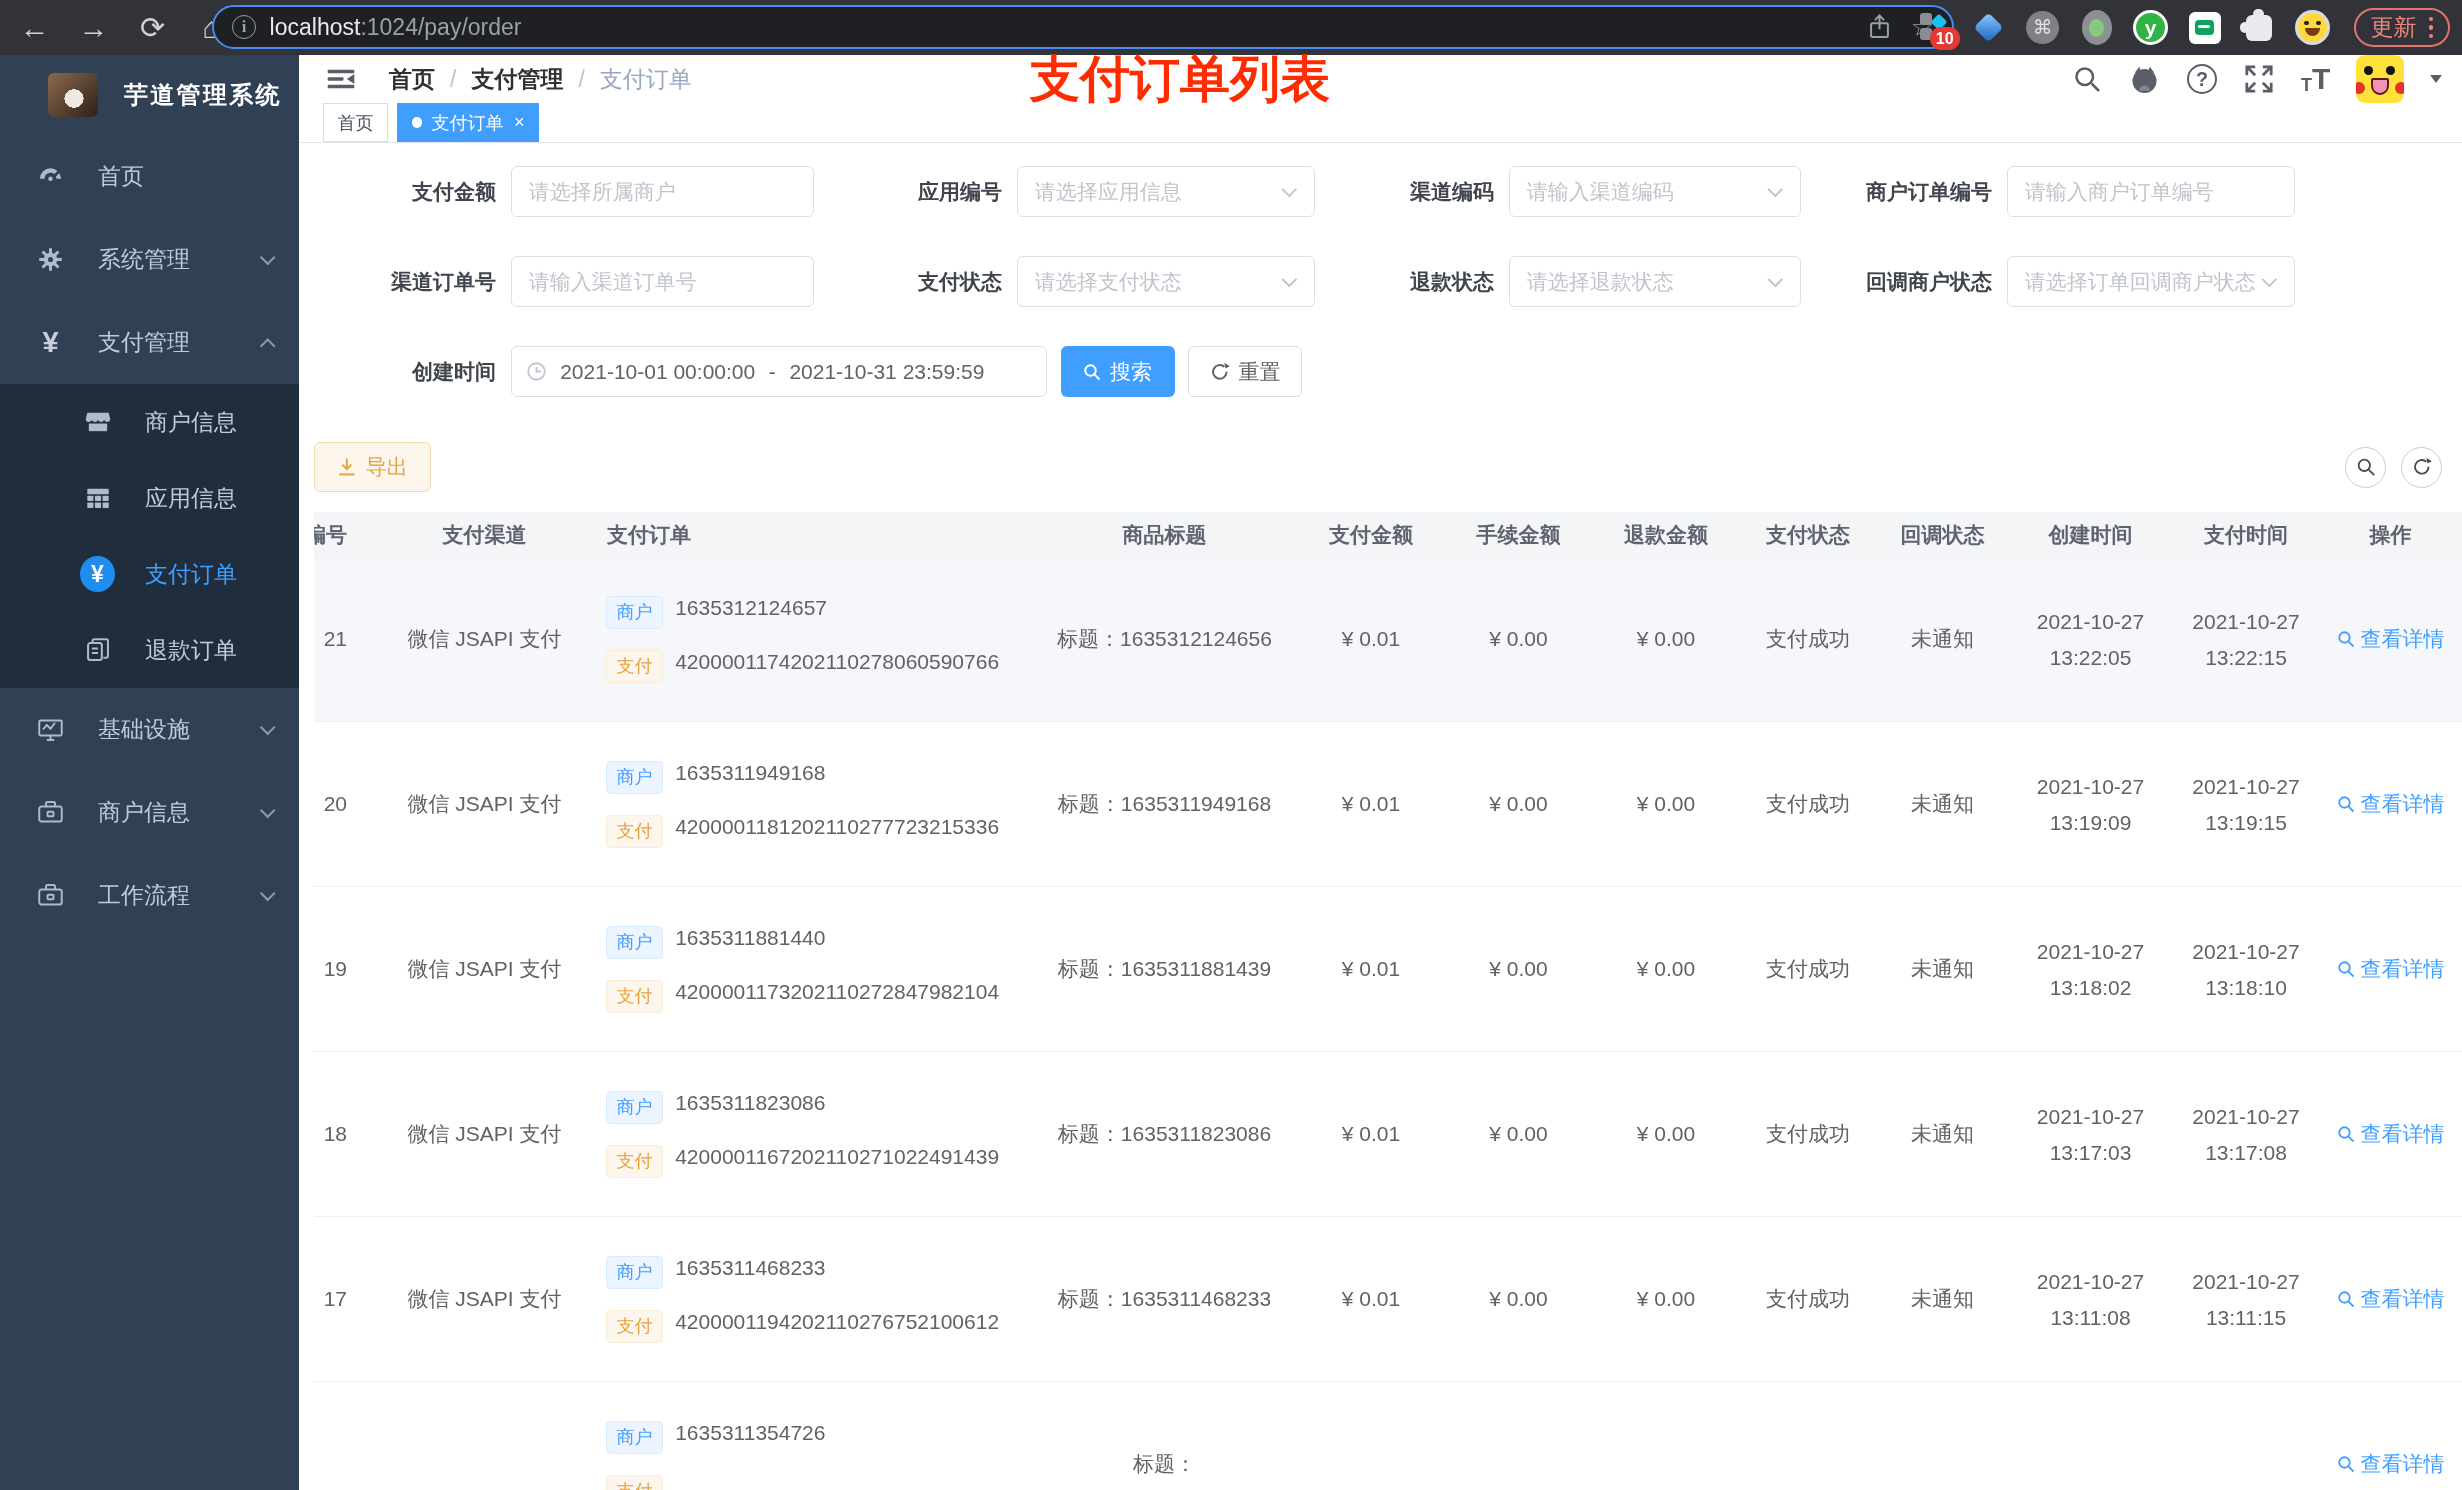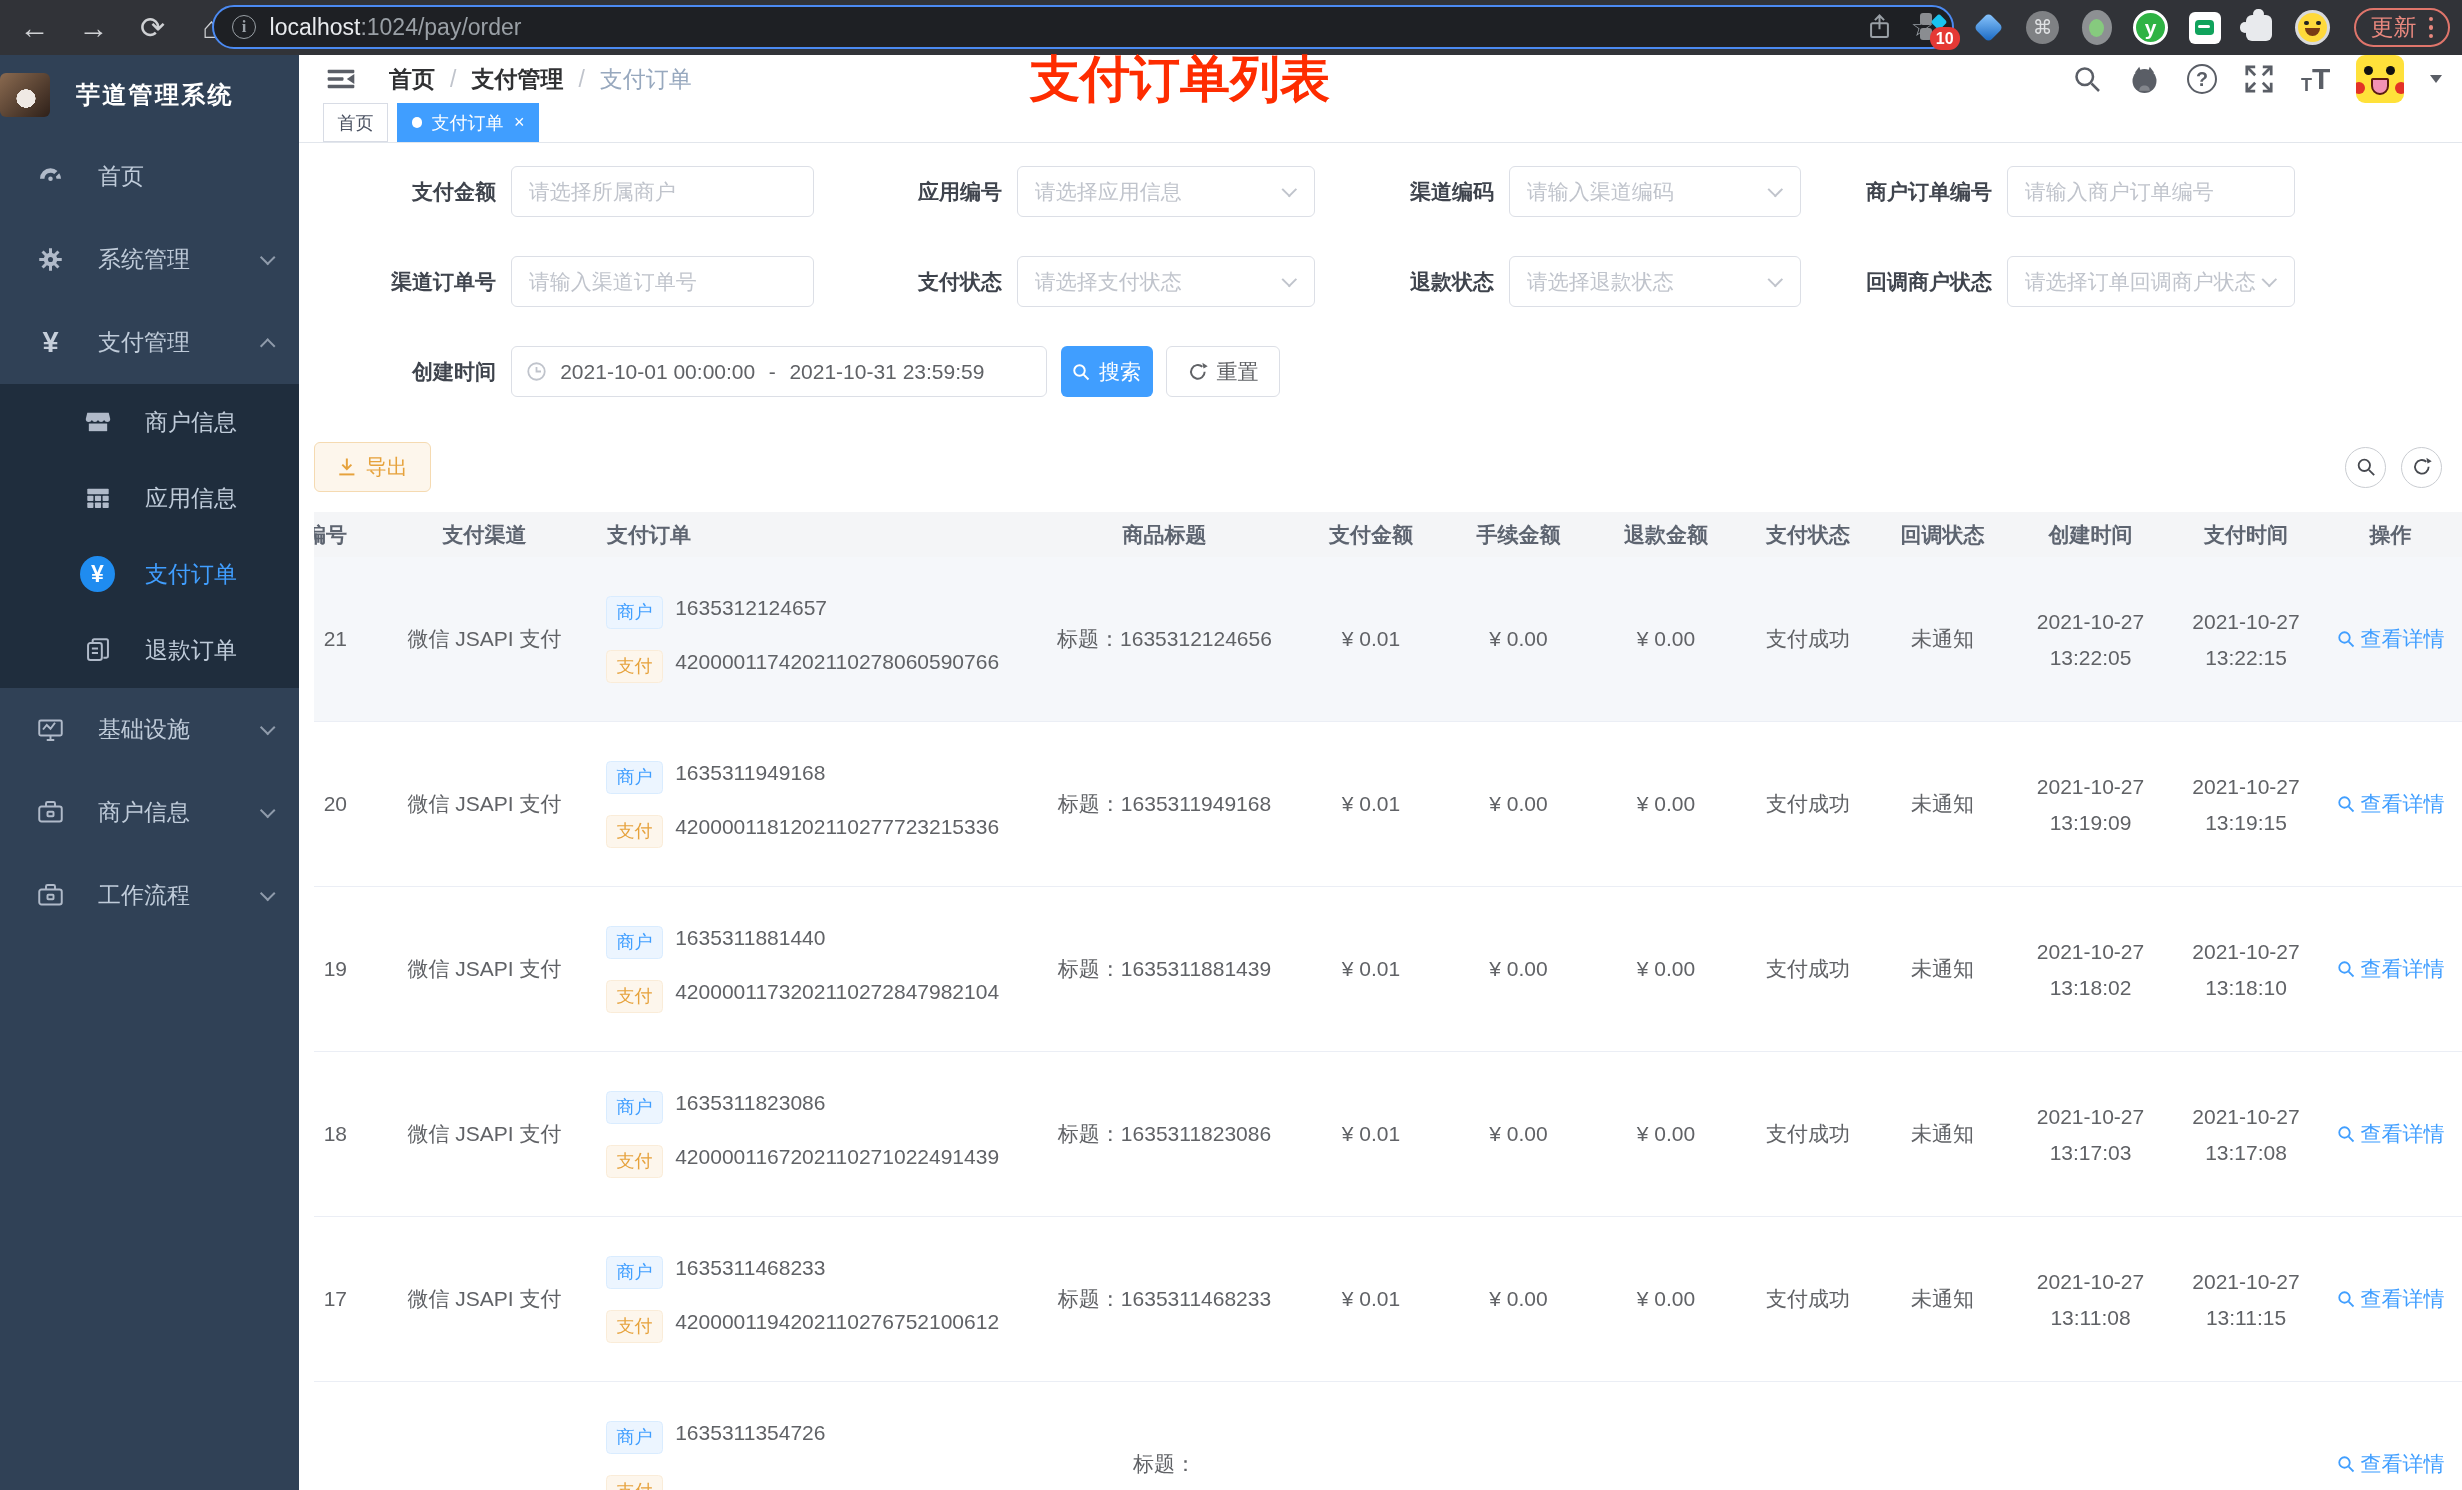--- a/index.html
+++ b/index.html
@@ -39,21 +39,21 @@
   .smiley .face{width:29px;height:29px;border-radius:50%;background:#ffd93b;position:relative}
   .face::before{content:"";position:absolute;left:6px;top:7.6px;width:4.5px;height:4.5px;border-radius:50%;background:#222;box-shadow:12px 0 0 #222}
   .face::after{content:"";position:absolute;left:6.8px;top:15px;width:15px;height:8.3px;border-radius:0 0 15px 15px;background:#7a3b14}
   .update{display:flex;align-items:center;gap:12px;border:2.3px solid #df756b;border-radius:21px;height:39px;padding:13px 15px;color:#e8887e;font-size:23px;margin-left:4.5px}
   .vdots{display:flex;flex-direction:column;gap:3.8px}
   .vdots i{width:4.5px;height:4.5px;border-radius:50%;background:#e8887e;display:block}
 
   
   .app{display:flex;height:1436px;}
   .sidebar{width:299px;background:#304156;color:#bfcbd9;flex:none}
-  .logo{height:80px;display:flex;align-items:center;gap:26px}
+  .logo{height:80px;display:flex;align-items:center;padding-left:48px;gap:26px}
   .lavatar{width:50px;height:44px;border-radius:6px;flex:none;background:
     radial-gradient(ellipse 42% 46% at 52% 58%, #efe9e4 0 45%, rgba(0,0,0,0) 46%),
     linear-gradient(135deg,#8a6a50,#2e2019);}
   .ltitle{font-size:24px;font-weight:700;color:#fff;letter-spacing:2.3px;white-space:nowrap}
   .mi{height:83px;display:flex;align-items:center;padding:0 26px 0 33px;font-size:23px;cursor:pointer;white-space:nowrap}
   .mi .ico{width:35px;display:flex;justify-content:center;margin-right:30px;flex:none;color:#b0bac9}
   .mi .chv{margin-left:auto}
   .submenu{background:#1f2d3d}
   .submenu .mi{height:76px;padding-left:80px}
   .mi.sel{color:#409eff}
@@ -101,21 +101,21 @@
   .fc1 .flabel{width:182px}.fc2 .flabel{width:184px}.fc3 .flabel{width:179px}.fc4 .flabel{width:191px}
   .ibox{height:51px;border:1.5px solid #dcdfe6;border-radius:6px;display:flex;align-items:center;padding:0 16.7px;margin-left:15px;background:#fff}
   .fc1 .ibox{width:303px}.fc2 .ibox{width:300px}.fc3 .ibox{width:294px}.fc4 .ibox{width:293px}
   .ibox input{border:none;outline:none;width:100%;font-size:21px;color:#606266;font-family:inherit;background:transparent}
   .ibox input::placeholder{color:#c0c4cc}
   .schv{width:10.6px;height:10.6px;border-right:2.3px solid #c0c4cc;border-bottom:2.3px solid #c0c4cc;transform:rotate(45deg);margin:-4.5px 3px 0 7.6px;flex:none}
   .drow{display:flex;align-items:center;margin-top:39px}
   .drow .flabel{width:182px;font-size:21px;color:#3f444d;font-weight:600;text-align:right;flex:none}
   .dbox{width:536px;height:51px;border:1.5px solid #dcdfe6;border-radius:6px;margin-left:15px;display:flex;align-items:center;gap:13.6px;padding:0 13.6px;overflow:hidden;white-space:nowrap;font-size:21px;color:#606266}
   .btn{height:51px;border-radius:6px;font-size:21px;display:flex;align-items:center;justify-content:center;gap:9px;cursor:pointer;white-space:nowrap}
-  .btn-primary{width:92px;background:#409eff;color:#fff;border:none;margin-left:13.6px}
+  .btn-primary{width:114px;background:#409eff;color:#fff;border:none;margin-left:13.6px}
   .btn-plain{width:114px;background:#fff;color:#606266;border:1.5px solid #dcdfe6;margin-left:13.6px}
 
   
   .ttoolbar{margin-top:45px;display:flex;align-items:center}
   .btn-warn{width:117px;height:50px;background:#fdf6ec;border:1.5px solid #f5dab1;color:#e6a23c}
   .tright{margin-left:auto;display:flex;gap:15px;margin-right:19.7px}
   .cbtn{width:41px;height:41px;border-radius:50%;border:1.5px solid #c9ccd1;background:#fff;display:flex;align-items:center;justify-content:center;color:#46494f;cursor:pointer}
 
   
   .table-wrap{margin-top:20.4px;overflow:hidden;width:2148px}

